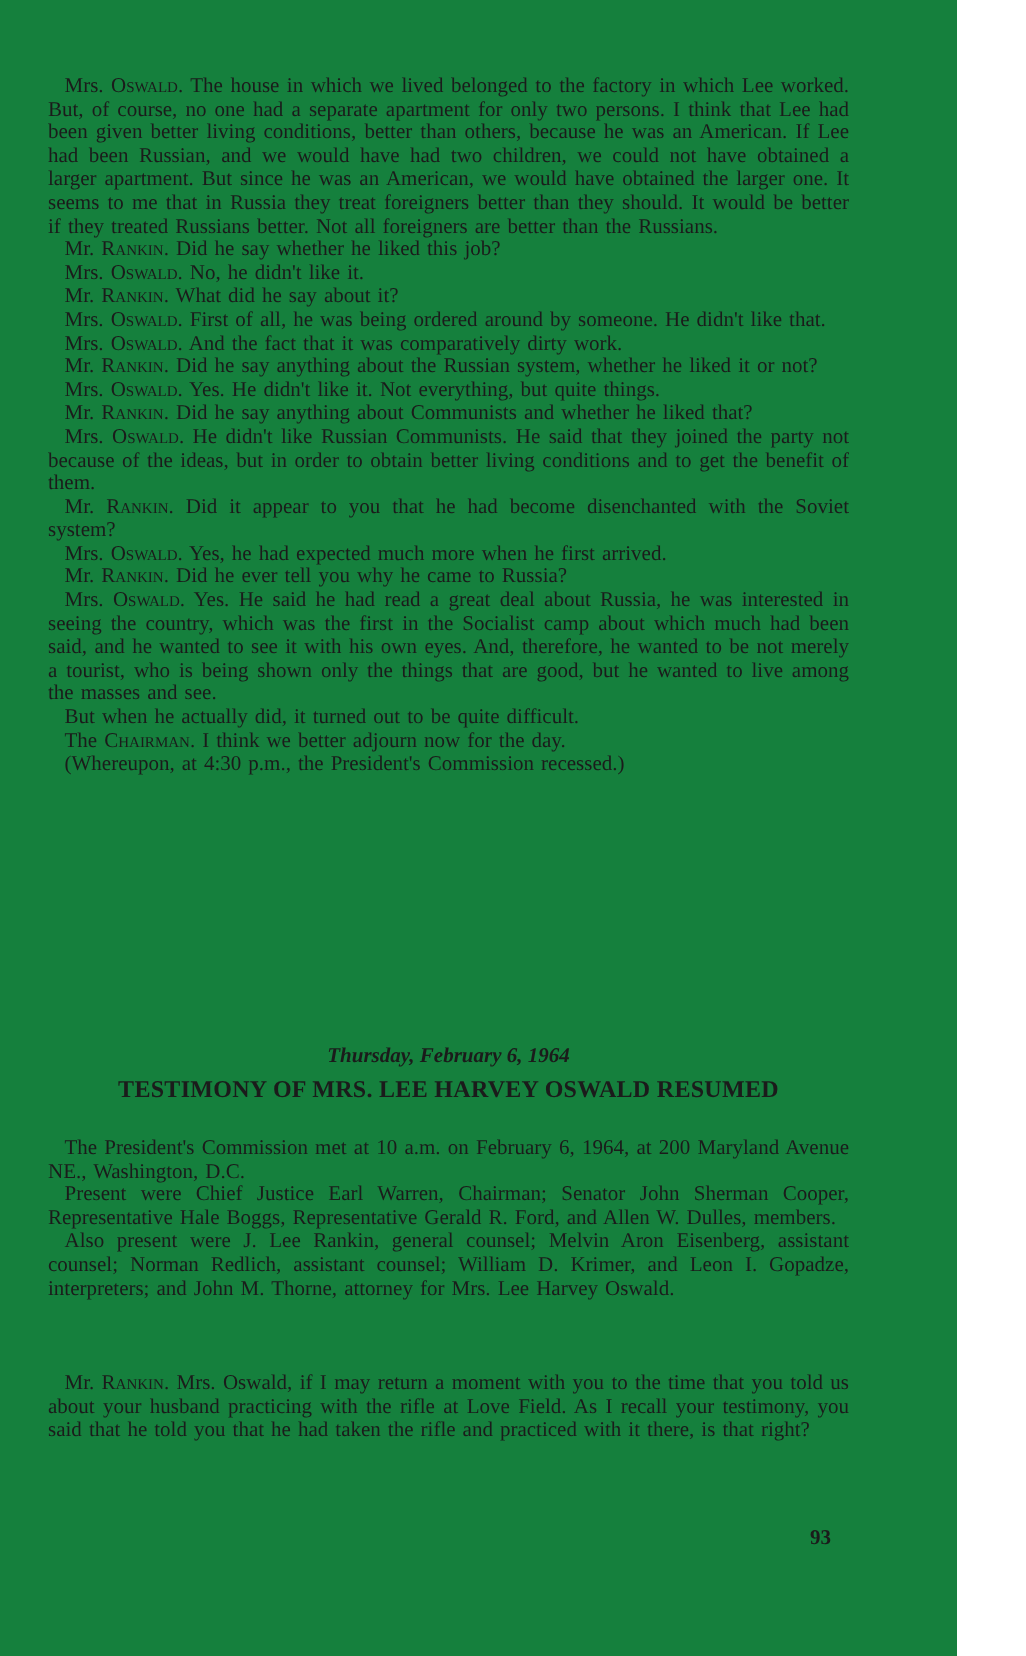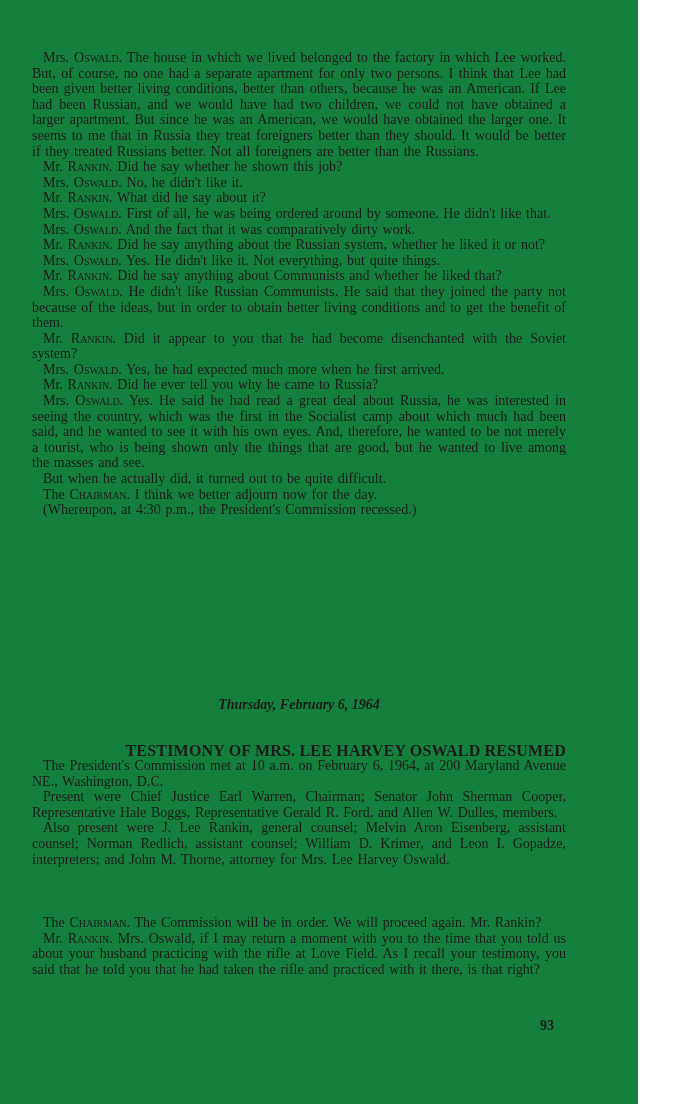--- a/index.html
+++ b/index.html
@@ -32,22 +32,21 @@
     font-style: italic;
     font-size: 14px;
     line-height: 15.6px;
     text-align: center;
   }
   .session-title {
     font-weight: 700;
     font-size: 16px;
     line-height: 17px;
     letter-spacing: 0.2px;
-    margin-top: 29px;
-    text-align: right;
+    margin-top: 5px;
   }
   #intro { top: 758px; }
   #resumed { top: 915px; }
   #pagenum {
     position: absolute;
     top: 1018px;
     left: 32px;
     width: 534px;
     box-sizing: border-box;
     padding-right: 12px;
@@ -56,21 +55,21 @@
     font-size: 14px;
   }
 </style>
 </head>
 <body>
 
 <div class="page">
 
   <section id="dialogue" class="column body-text">
       <p class="body-para"><span>Mrs. </span><span class="sc">Oswald</span><span>. The house in which we lived belonged to the factory in which Lee worked.  But, of course, no one had a separate apartment for only two persons.  I think that Lee had been given better living conditions, better than others, because he was an American.  If Lee had been Russian, and we would have had two children, we could not have obtained a larger apartment.  But since he was an American, we would have obtained the larger one.  It seems to me that in Russia they treat foreigners better than they should.  It would be better if they treated Russians better.  Not all foreigners are better than the Russians.</span></p>
-      <p class="body-para"><span>Mr. </span><span class="sc">Rankin</span><span>. Did he say whether he shown this job?</span></p>
+      <p class="body-para"><span>Mr. </span><span class="sc">Rankin</span><span>. Did he say whether he liked this job?</span></p>
       <p class="body-para"><span>Mrs. </span><span class="sc">Oswald</span><span>. No, he didn't like it.</span></p>
       <p class="body-para"><span>Mr. </span><span class="sc">Rankin</span><span>. What did he say about it?</span></p>
       <p class="body-para"><span>Mrs. </span><span class="sc">Oswald</span><span>. First of all, he was being ordered around by someone.  He didn't like that.</span></p>
       <p class="body-para"><span>Mrs. </span><span class="sc">Oswald</span><span>. And the fact that it was comparatively dirty work.</span></p>
       <p class="body-para"><span>Mr. </span><span class="sc">Rankin</span><span>. Did he say anything about the Russian system, whether he liked it or not?</span></p>
       <p class="body-para"><span>Mrs. </span><span class="sc">Oswald</span><span>. Yes.  He didn't like it.  Not everything, but quite things.</span></p>
       <p class="body-para"><span>Mr. </span><span class="sc">Rankin</span><span>. Did he say anything about Communists and whether he liked that?</span></p>
       <p class="body-para"><span>Mrs. </span><span class="sc">Oswald</span><span>. He didn't like Russian Communists.  He said that they joined the party not because of the ideas, but in order to obtain better living conditions and to get the benefit of them.</span></p>
       <p class="body-para"><span>Mr. </span><span class="sc">Rankin</span><span>. Did it appear to you that he had become disenchanted with the Soviet system?</span></p>
       <p class="body-para"><span>Mrs. </span><span class="sc">Oswald</span><span>. Yes, he had expected much more when he first arrived.</span></p>
@@ -86,19 +85,18 @@
     <div class="session-title">TESTIMONY OF MRS. LEE HARVEY OSWALD RESUMED</div>
   </section>
 
   <section id="intro" class="column body-text">
       <p class="body-para"><span>The President's Commission met at 10 a.m. on February 6, 1964, at 200 Maryland Avenue NE., Washington, D.C.</span></p>
       <p class="body-para"><span>Present were Chief Justice Earl Warren, Chairman; Senator John Sherman Cooper, Representative Hale Boggs, Representative Gerald R. Ford, and Allen W. Dulles, members.</span></p>
       <p class="body-para"><span>Also present were J. Lee Rankin, general counsel; Melvin Aron Eisenberg, assistant counsel; Norman Redlich, assistant counsel; William D. Krimer, and Leon I. Gopadze, interpreters; and John M. Thorne, attorney for Mrs. Lee Harvey Oswald.</span></p>
     </section>
 
   <section id="resumed" class="column body-text">
-      <p class="body-para"><span>The </span><span class="sc">Chairman</span><span>. The Commission will be in order.  We will proceed again. Mr. Rankin?</span></p>
       <p class="body-para"><span>Mr. </span><span class="sc">Rankin</span><span>. Mrs. Oswald, if I may return a moment with you to the time that you told us about your husband practicing with the rifle at Love Field. As I recall your testimony, you said that he told you that he had taken the rifle and practiced with it there, is that right?</span></p>
     </section>
 
   <div id="pagenum">93</div>
 
 </div>
 
 </body></html>

